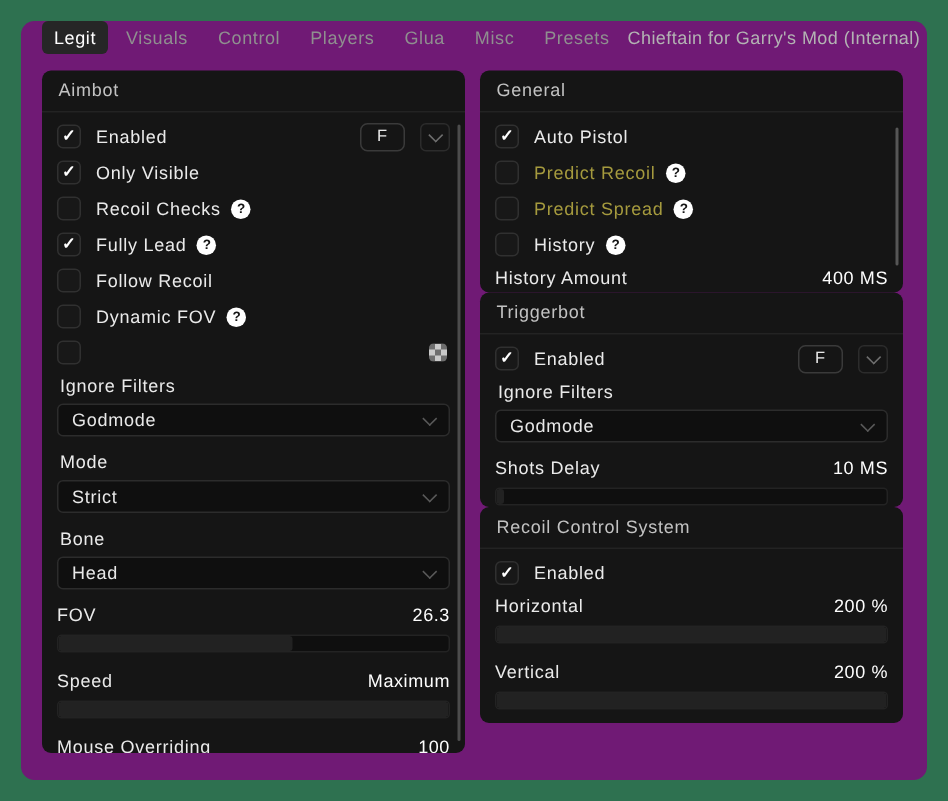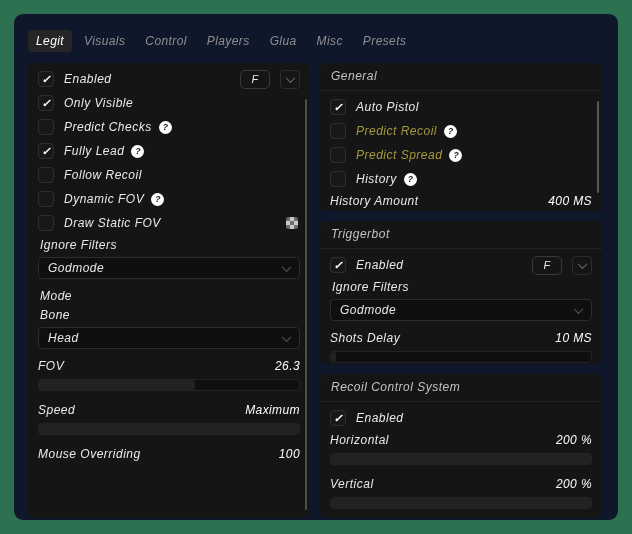--- a/index.html
+++ b/index.html
@@ -5,36 +5,36 @@
   html,body{margin:0;padding:0;}
   body{
     width:632px;height:534px;
     background:#2e7150;
     font-family:"Liberation Sans",sans-serif;
     overflow:hidden;
     -webkit-font-smoothing:antialiased;
   }
   .window{
     position:absolute;left:14px;top:14px;width:604px;height:506px;
-    background:#0f172a;border-radius:9px;
-    padding:16px 14px 10px 14px;box-sizing:border-box;font-style:italic;
+    background:#701a75;border-radius:9px;
+    padding:0 14px 10px 14px;box-sizing:border-box;
   }
   
   .tabbar{display:flex;align-items:center;gap:4px;height:22px;margin-bottom:11px;}
   .tab{
     padding:0 8px;height:22px;line-height:22px;border-radius:4px;
     font-size:12px;letter-spacing:.4px;color:#8f8f8f;cursor:default;white-space:nowrap;
   }
   .tab.active{background:#262626;color:#ffffff;}
   .win-title{
     margin-left:auto;font-size:12px;letter-spacing:.3px;color:#b3b3b3;white-space:nowrap;
   }
   
   .content{display:flex;gap:10px;height:455px;}
-  .col-right{display:flex;flex-direction:column;gap:10px;width:282px;}
+  .col-right{display:flex;flex-direction:column;gap:0;width:282px;}
   .card{
     position:relative;background:#151515;border-radius:6px;width:282px;
     box-sizing:border-box;overflow:hidden;
   }
   .card-header{
     height:27px;line-height:27px;padding:0 11px;
     font-size:12px;letter-spacing:.5px;color:#c2c2c2;
     border-bottom:1px solid #232323;
   }
   .card-body{padding:7px 10px 6px 10px;}
@@ -107,25 +107,27 @@
 <div class="window">
 
   <div class="tabbar">
     <div class="tab active">Legit</div>
     <div class="tab">Visuals</div>
     <div class="tab">Control</div>
     <div class="tab">Players</div>
     <div class="tab">Glua</div>
     <div class="tab">Misc</div>
     <div class="tab">Presets</div>
+    <div class="win-title">Chieftain for Garry's Mod (Internal)</div>
   </div>
 
   <div class="content">
 
     <div class="card left">
+      <div class="card-header">Aimbot</div>
       <div class="card-body">
 
         <div class="row">
           <span class="cb checked">
               <span class="tick">✓</span>
             </span>
           <span class="lbl">Enabled</span>
           <span class="spacer"></span>
           <span class="keybind">F</span>
           <span class="kb-dd">
@@ -135,21 +137,21 @@
 
         <div class="row">
           <span class="cb checked">
               <span class="tick">✓</span>
             </span>
           <span class="lbl">Only Visible</span>
         </div>
 
         <div class="row">
           <span class="cb"></span>
-          <span class="lbl">Predict Checks</span>
+          <span class="lbl">Recoil Checks</span>
           <span class="help">?</span>
         </div>
 
         <div class="row">
           <span class="cb checked">
               <span class="tick">✓</span>
             </span>
           <span class="lbl">Fully Lead</span>
           <span class="help">?</span>
         </div>
@@ -160,32 +162,35 @@
         </div>
 
         <div class="row">
           <span class="cb"></span>
           <span class="lbl">Dynamic FOV</span>
           <span class="help">?</span>
         </div>
 
         <div class="row">
           <span class="cb"></span>
-          <span class="lbl">Draw Static FOV</span>
           <span class="spacer"></span>
           <span class="swatch"></span>
         </div>
 
         <div class="grp-label">Ignore Filters</div>
         <div class="select">
           <span class="sel-val">Godmode</span>
           <span class="chev"></span>
         </div>
 
         <div class="grp-label">Mode</div>
+        <div class="select">
+          <span class="sel-val">Strict</span>
+          <span class="chev"></span>
+        </div>
 
         <div class="grp-label">Bone</div>
         <div class="select">
           <span class="sel-val">Head</span>
           <span class="chev"></span>
         </div>
 
         <div class="val-row">
           <span class="lbl">FOV</span>
           <span class="val">26.3</span>

